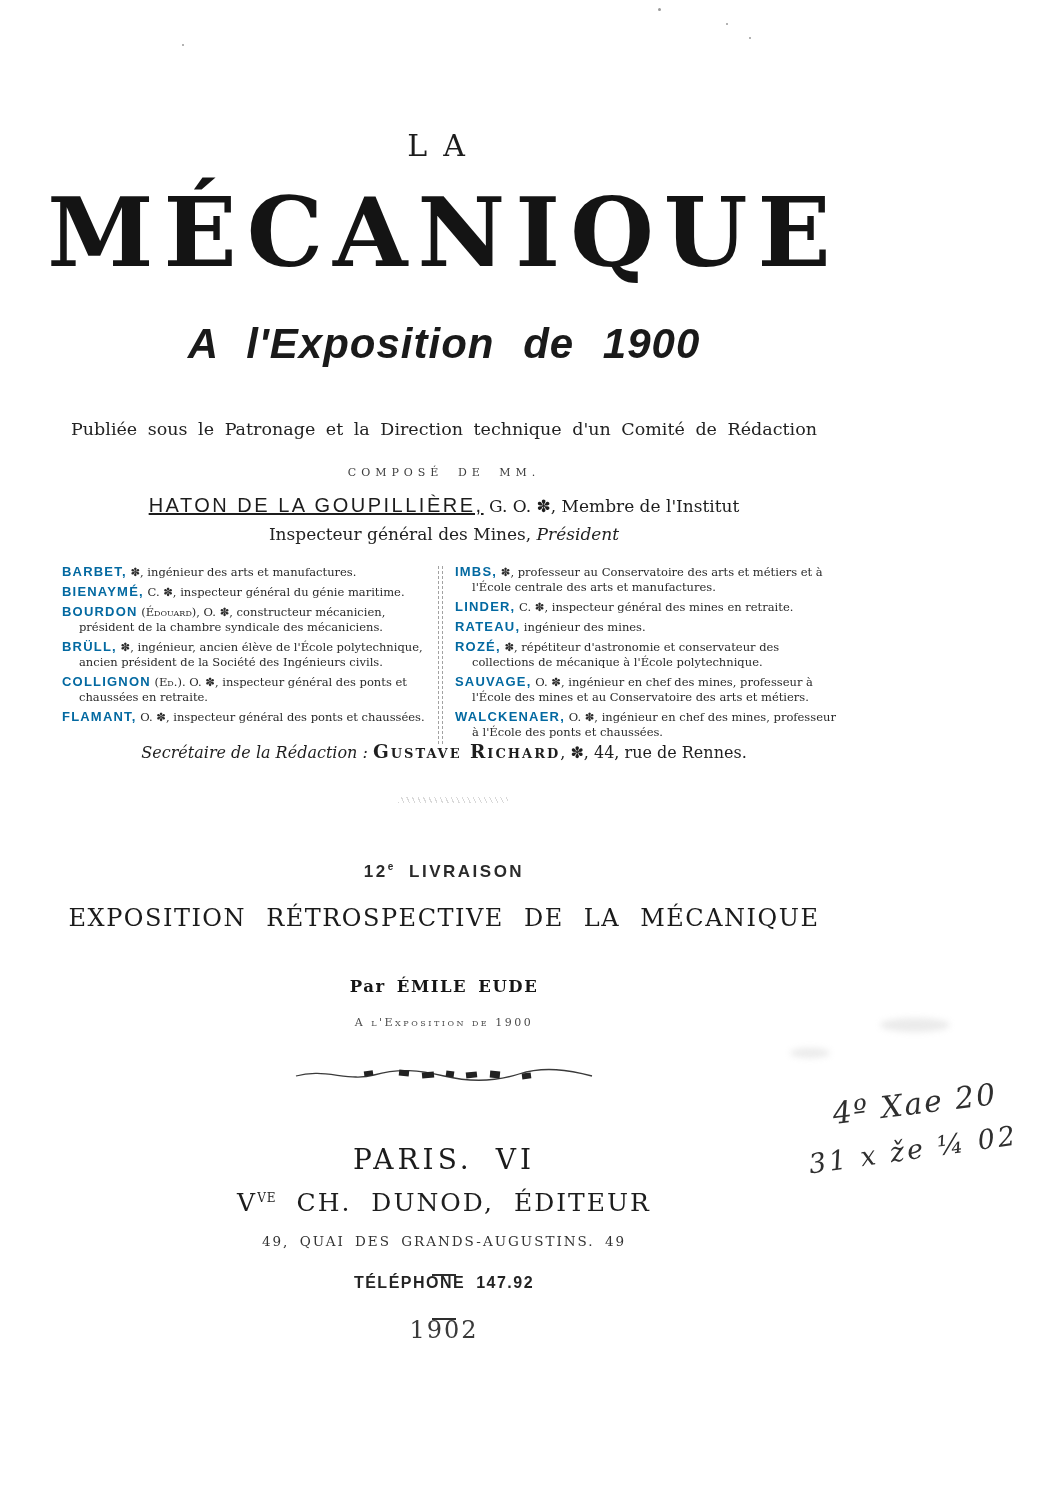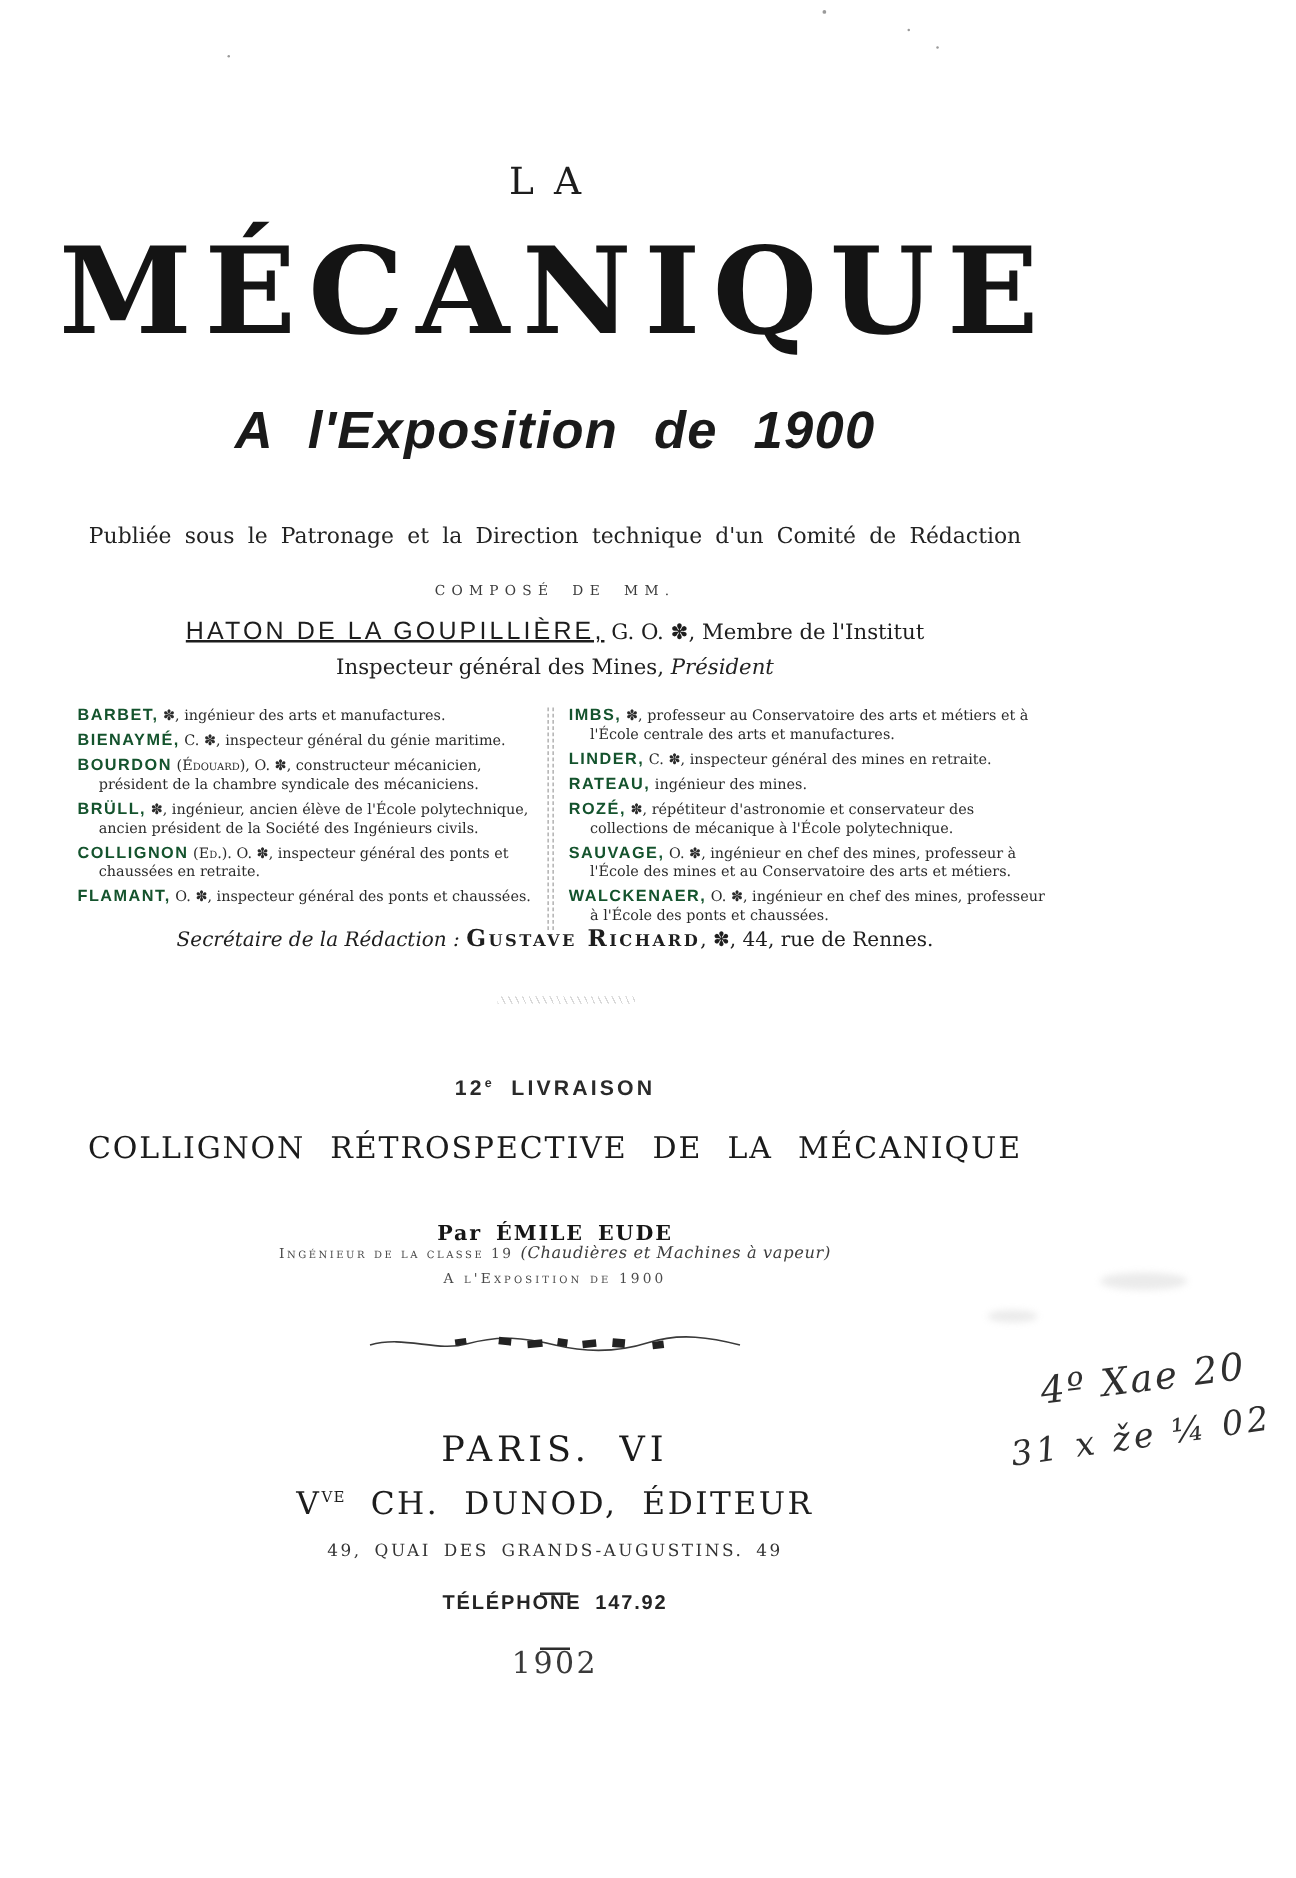--- a/index.html
+++ b/index.html
@@ -67,21 +67,21 @@
     border-right:1px dashed #8a8a8a;
     opacity:.8;
   }
   .member{
     margin:0 0 4px 0;
     padding-left:17px;text-indent:-17px;
     font-size:11.5px;line-height:15px;color:#2a2a2a;
   }
   .mname{
     font-family:"Liberation Sans","DejaVu Sans",sans-serif;
-    font-weight:700;font-size:13px;letter-spacing:1.2px;color:#14532d;
+    font-weight:700;font-size:13px;letter-spacing:1.2px;color:#0369a1;
   }
   .mtag{font-variant:small-caps;font-size:11.5px;}
 
   .secretaire{ top:741px; font-size:16px; color:#1e1e1e;}
   .secretaire .slabel{font-style:italic;}
   .secretaire .sname{
     font-weight:700;font-size:18.5px;
     font-variant:small-caps;letter-spacing:2px;
   }
 
@@ -205,26 +205,23 @@
   <div class="cblock secretaire">
     <span class="slabel">Secrétaire de la Rédaction : </span><span class="sname">Gustave Richard</span><span>, ✽, 44, rue de Rennes.</span>
   </div>
 
   <div class="faint-mark"></div>
 
   <div class="cblock livraison">
     <span>12</span><sup>e</sup><span> LIVRAISON</span>
   </div>
 
-  <div class="cblock section-title">COLLIGNON RÉTROSPECTIVE DE LA MÉCANIQUE</div>
+  <div class="cblock section-title">EXPOSITION RÉTROSPECTIVE DE LA MÉCANIQUE</div>
   <div class="cblock author">Par ÉMILE EUDE</div>
 
-  <div class="cblock role1">
-    <span>Ingénieur de la classe 19 </span><span class="ital">(Chaudières et Machines à vapeur)</span>
-  </div>
   <div class="cblock role2">A l'Exposition de 1900</div>
 
   <div class="cblock ornament">
     <svg width="300" height="26" viewBox="0 0 300 26">
       <path d="M2 14 C 30 6, 55 20, 80 13 S 125 8, 150 14 S 200 20, 225 12 S 275 8, 298 14" fill="none" stroke="#3a3a3a" stroke-width="1.3"></path>
       <rect x="70" y="9" width="9" height="5" fill="#222" transform="rotate(-8 74 11)"></rect>
       <rect x="105" y="8" width="10" height="6" fill="#222" transform="rotate(6 110 11)"></rect>
       <rect x="128" y="10" width="12" height="6" fill="#222" transform="rotate(-5 134 13)"></rect>
       <rect x="152" y="9" width="8" height="6" fill="#222" transform="rotate(8 156 12)"></rect>
       <rect x="172" y="10" width="11" height="6" fill="#222" transform="rotate(-6 177 13)"></rect>

